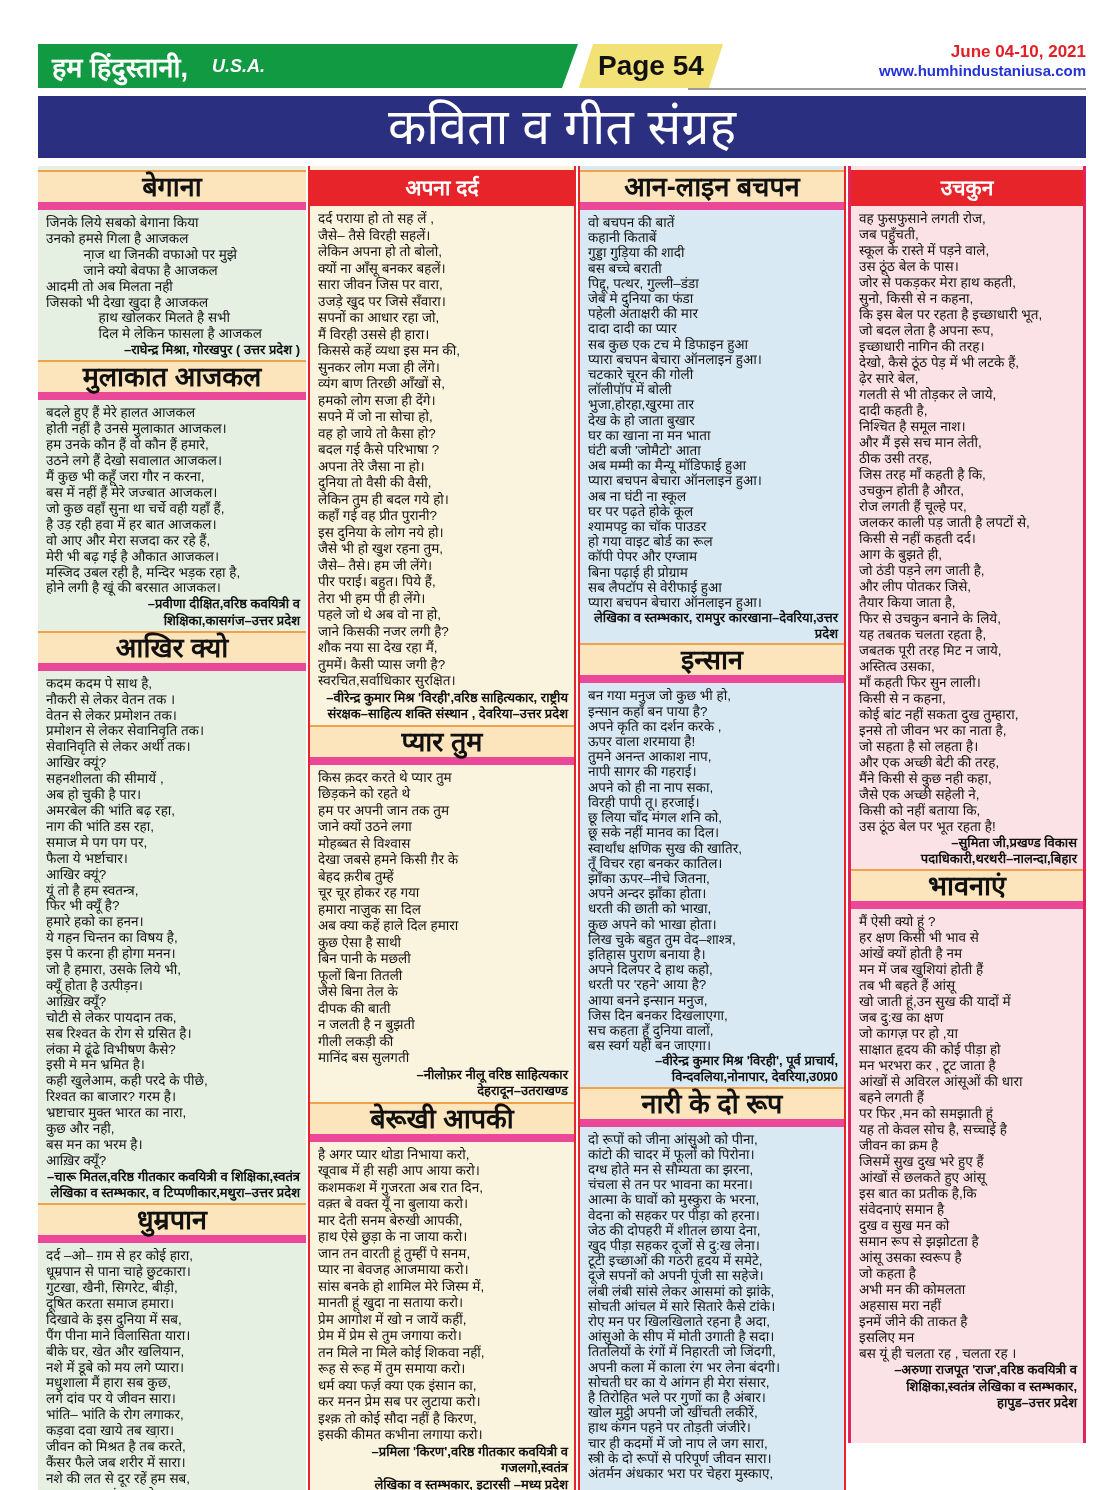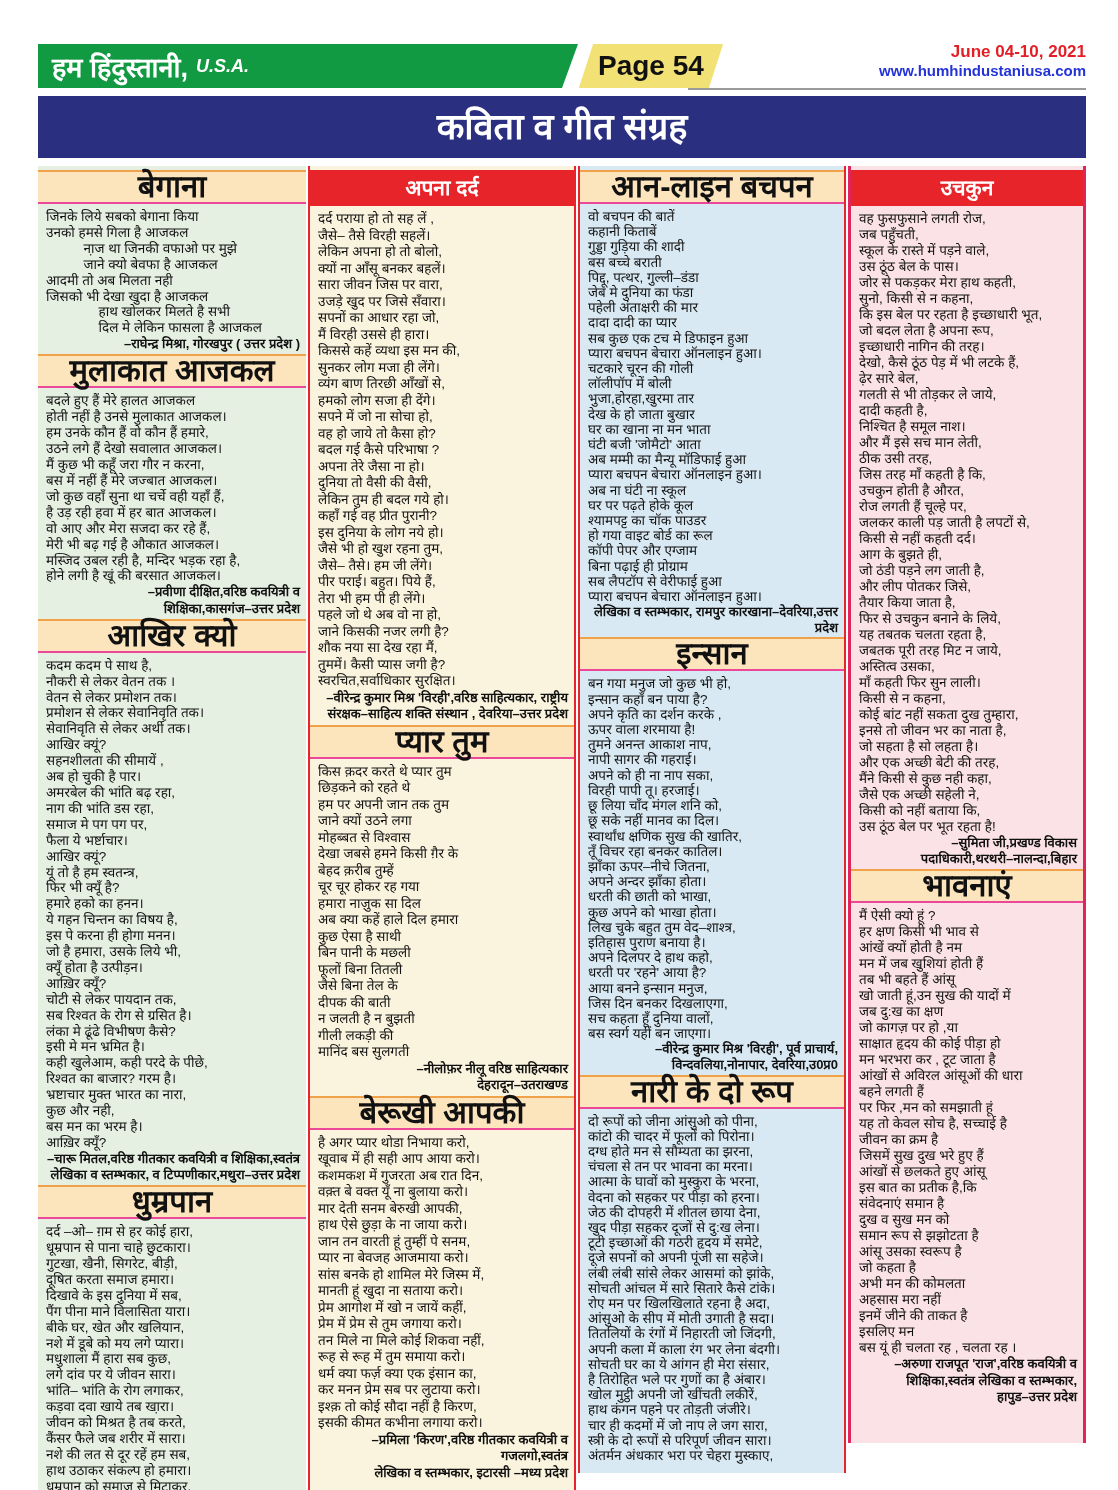--- a/index.html
+++ b/index.html
@@ -5,45 +5,45 @@
   html,body{margin:0;padding:0;background:#ffffff;}
   body{font-family:"Liberation Sans","DejaVu Sans",sans-serif;}
   #page{position:relative;width:1118px;height:1490px;background:#ffffff;overflow:hidden;border-radius:30px;}
 
   
   #masthead{position:absolute;left:38px;top:42px;width:1048px;height:48px;}
   #brand-bar{position:absolute;left:0;top:2px;width:540px;height:44px;
     display:flex;align-items:center;padding-left:14px;box-sizing:border-box;
     clip-path:polygon(0 0,100% 0,calc(100% - 16px) 100%,0 100%);}
   #brand-bar .brand-main{color:#fff;font-weight:bold;font-size:27px;letter-spacing:0;}
-  #brand-bar .brand-suffix{color:#fff;font-weight:bold;font-style:italic;font-size:18px;margin-left:8px;}
+  #brand-bar .brand-suffix{color:#fff;font-weight:bold;font-style:italic;font-size:18px;margin-left:24px;}
   #page-flag{position:absolute;left:548px;top:2px;width:130px;height:44px;transform:skewX(-18deg);
     display:flex;align-items:center;justify-content:center;}
   #page-flag span{transform:skewX(18deg);font-weight:bold;font-size:28px;color:#111;}
   #mast-rule{position:absolute;left:650px;top:46px;width:398px;height:2px;background:#9a9a9a;}
   #date-block{position:absolute;right:0;top:0;text-align:right;line-height:1.15;}
   #mast-date{font-weight:bold;font-size:17px;}
   #mast-url{font-weight:bold;font-size:15px;}
 
   
   #banner{position:absolute;left:38px;top:96px;width:1048px;height:62px;
     display:flex;align-items:center;justify-content:center;}
-  #banner span{color:#ffffff;font-weight:700;font-size:36px;line-height:1;}
+  #banner span{color:#ffffff;font-weight:400;font-size:50px;line-height:1;}
 
   
   #columns{position:absolute;left:0;top:166px;width:1118px;}
   .col{position:absolute;top:0;box-sizing:border-box;padding:2px 6px 10px 8px;min-height:1277px;}
   .col[data-column="0"]{left:38px;width:268px;}
   .col[data-column="1"]{left:308px;width:268px;}
   .col[data-column="2"]{left:578px;width:268px;}
   .col[data-column="3"]{left:848px;width:238px;}
 
   .band{margin:2px -6px 5px -8px;text-align:center;font-weight:bold;}
-  .band.peach{background:#fce4bd;border-top:2px solid #f0a24a;border-bottom:2px solid #ec4899;
-    color:#111;font-size:31px;line-height:30px;}
+  .band.peach{background:#fce4bd;border-top:2px solid #f0a24a;border-bottom:8px solid #ec4899;
+    color:#111;font-size:27px;line-height:30px;}
   .band.red{background:#e8242b;color:#ffffff;font-size:21px;line-height:36px;}
 
   .poem-line{font-size:13.5px;color:#131313;white-space:pre-wrap;}
   .author-line{font-size:13px;font-weight:bold;color:#111;text-align:right;white-space:pre-wrap;}
 
   .col[data-column="0"] .poem-line{line-height:15.9px;}
   .col[data-column="0"] .author-line{line-height:16.2px;}
   .col[data-column="1"] .poem-line{line-height:16.5px;}
   .col[data-column="1"] .author-line{line-height:16.6px;}
   .col[data-column="2"] .poem-line{line-height:15.2px;}

